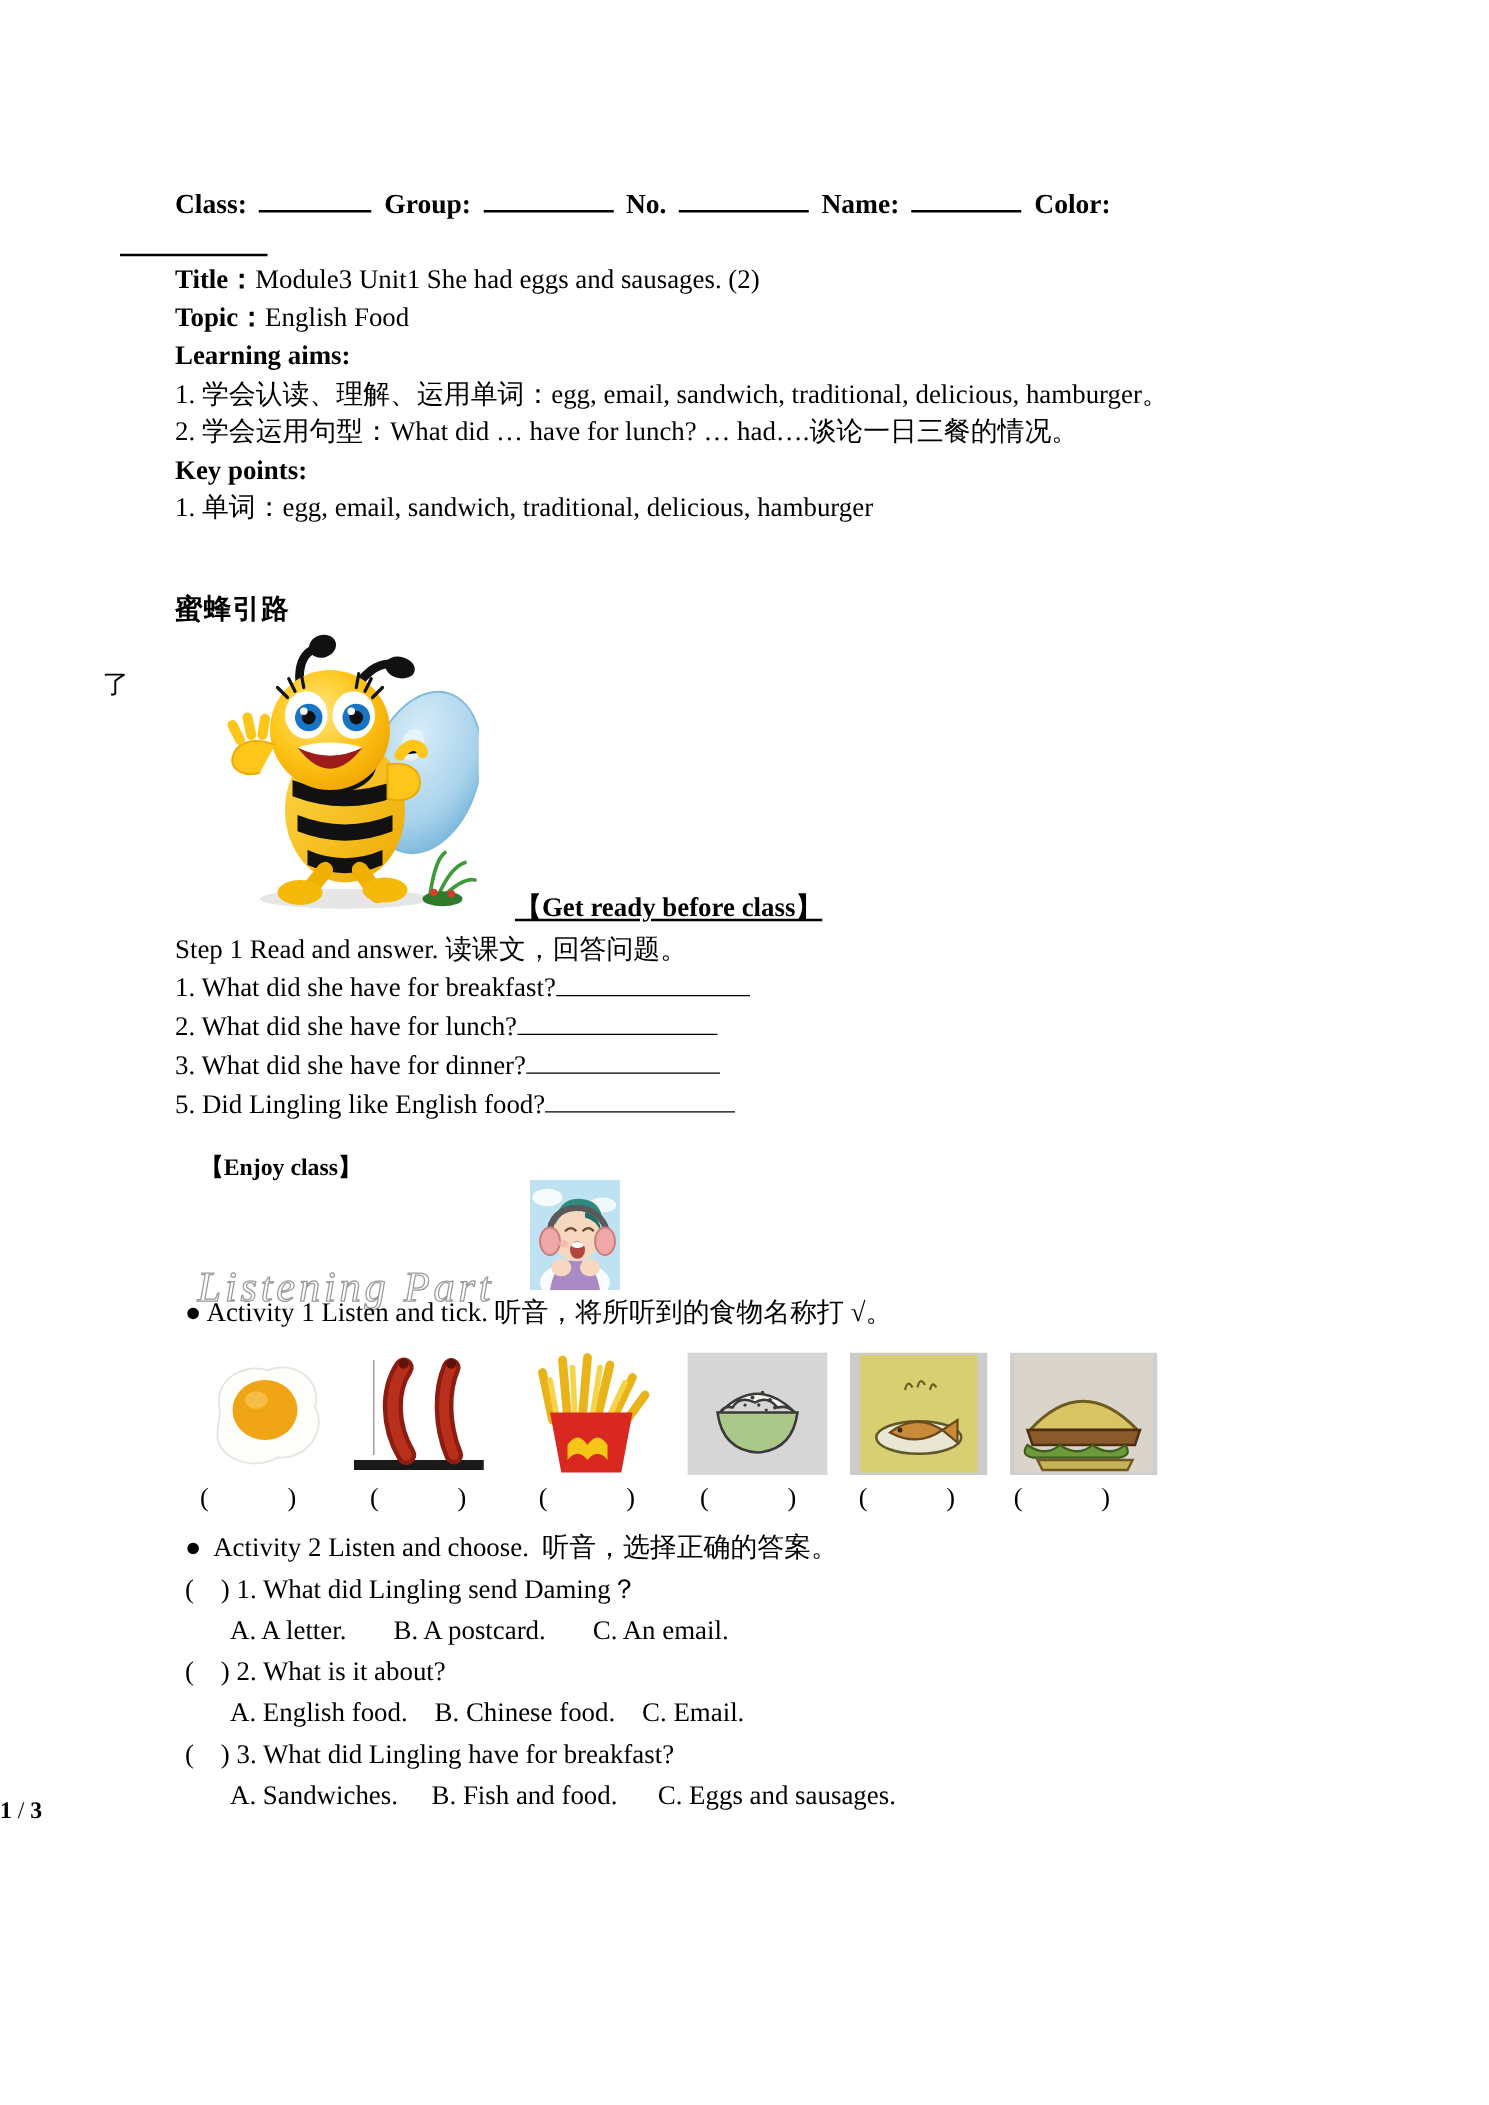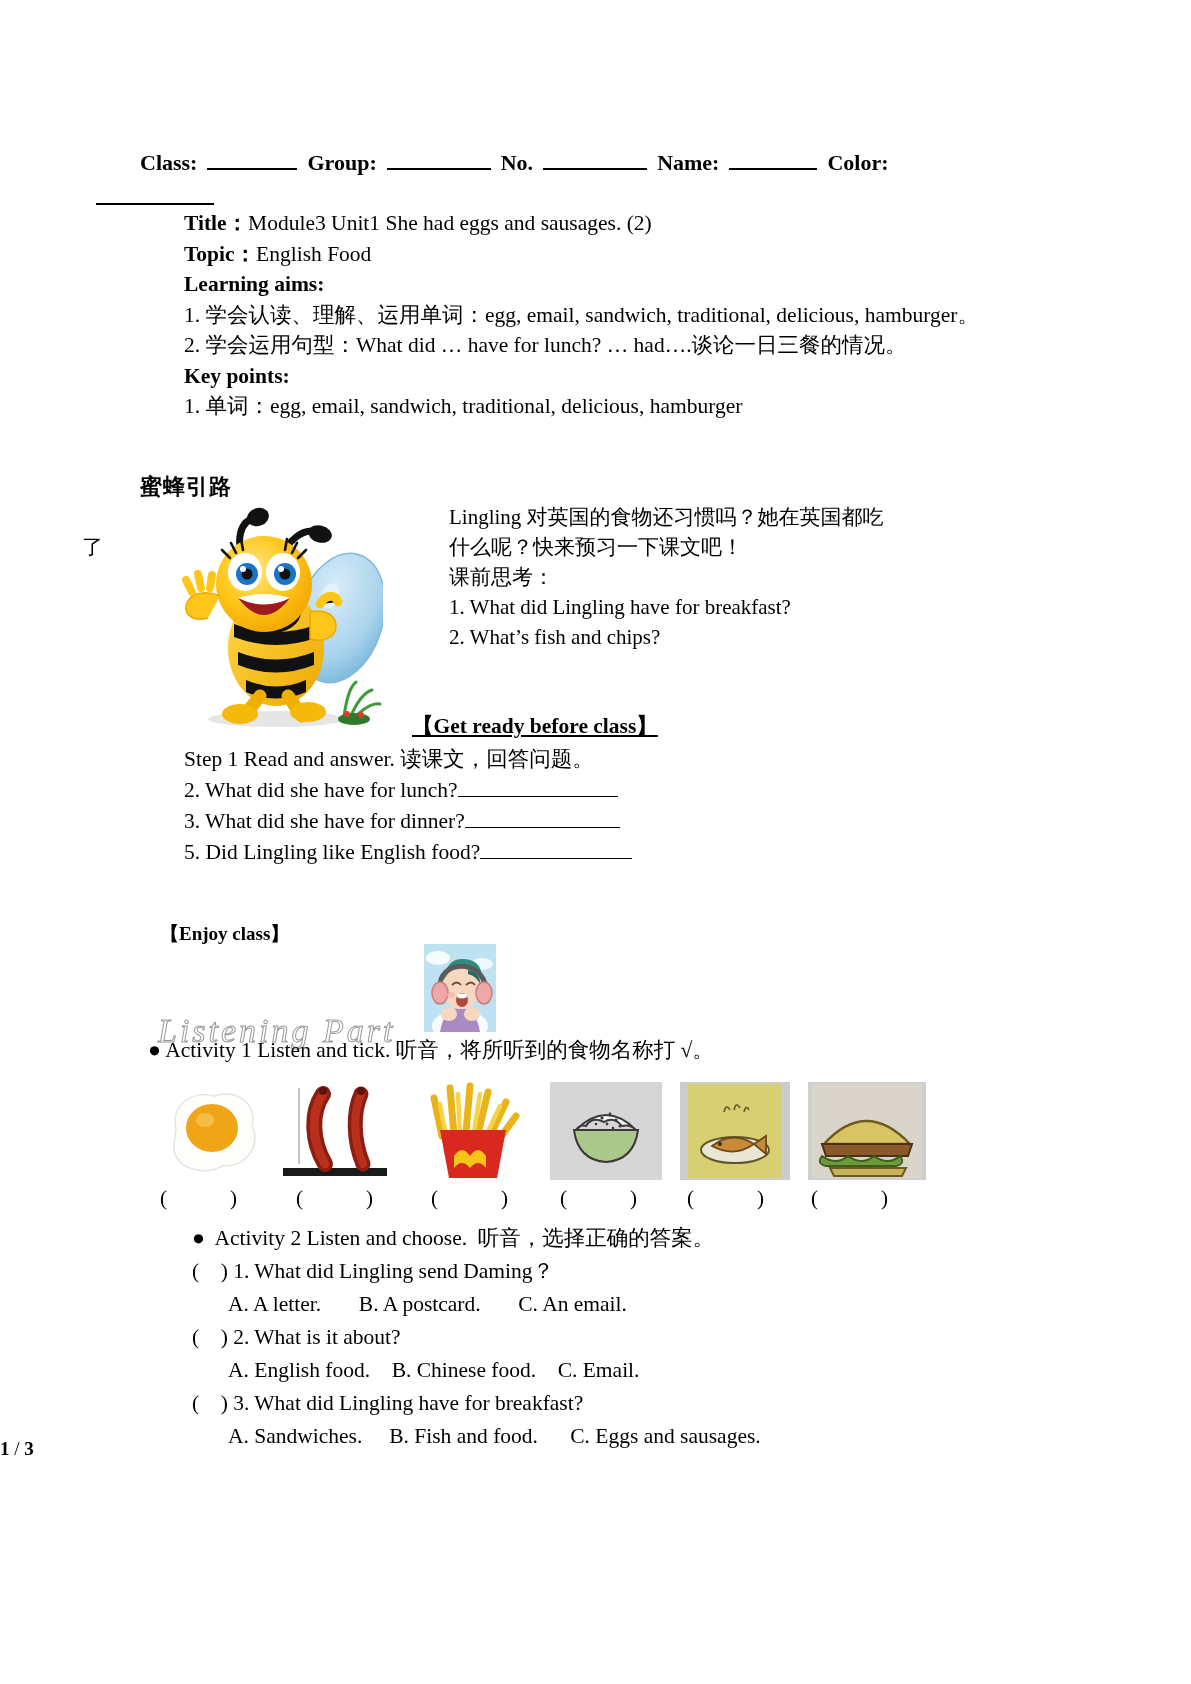--- a/index.html
+++ b/index.html
@@ -25,21 +25,20 @@
   
   .body-col {
     position: absolute;
     left: 140px;
     width: 890px;
   }
   .ln {
     font-size: 21.5px;
     line-height: 31px;
     white-space: pre-wrap;
-    margin-left: 44px;
   }
   .bold { font-weight: bold; }
 
   
   .idrow {
     position: absolute;
     left: 140px;
     top: 148px;
     width: 900px;
     font-size: 22px;
@@ -293,32 +292,26 @@
       <ellipse cx="72" cy="214" rx="18" ry="10" fill="#F5B90A"></ellipse>
       <ellipse cx="140" cy="212" rx="18" ry="10" fill="#F5B90A"></ellipse>
 
       <path d="M176 216 q4 -28 12 -34 M182 218 q10 -24 22 -28 M186 218 q16 -16 26 -14" stroke="#3f9b37" stroke-width="3" fill="none" stroke-linecap="round"></path>
       <ellipse cx="186" cy="219" rx="16" ry="6" fill="#2f7a2a"></ellipse>
       <circle cx="179" cy="214" r="3" fill="#d83c2a"></circle>
       <circle cx="193" cy="215" r="3" fill="#d83c2a"></circle>
     </svg>
   </div>
 
-  <div class="bubble-text">
-    <div class="ln">Lingling 对英国的食物还习惯吗？她在英国都吃</div>
-    <div class="ln">什么呢？快来预习一下课文吧！</div>
-    <div class="ln">课前思考：</div>
-    <div class="ln">1. What did Lingling have for breakfast?</div>
-    <div class="ln">2. What’s fish and chips?</div>
-  </div>
 
   <div class="getready">【Get ready before class】</div>
 
   <div class="body-col step1">
     <div class="ln">Step 1 Read and answer. 读课文，回答问题。</div>
+    <div class="ln"><span>1. What did she have for breakfast?</span><span style="display:inline-block;border-bottom:1.6px solid #000;width:155px;height:15px"></span></div>
     <div class="ln"><span>2. What did she have for lunch?</span><span style="display:inline-block;border-bottom:1.6px solid #000;width:160px;height:15px"></span></div>
     <div class="ln"><span>3. What did she have for dinner?</span><span style="display:inline-block;border-bottom:1.6px solid #000;width:155px;height:15px"></span></div>
     <div class="ln"><span>5. Did Lingling like English food?</span><span style="display:inline-block;border-bottom:1.6px solid #000;width:152px;height:15px"></span></div>
   </div>
 
   <div class="enjoy">【Enjoy class】</div>
 
   <div class="kid-img">
     <svg viewBox="0 0 72 88" width="72" height="88" xmlns="http://www.w3.org/2000/svg">
       <rect x="0" y="0" width="72" height="88" fill="#bfe2f2"></rect>

